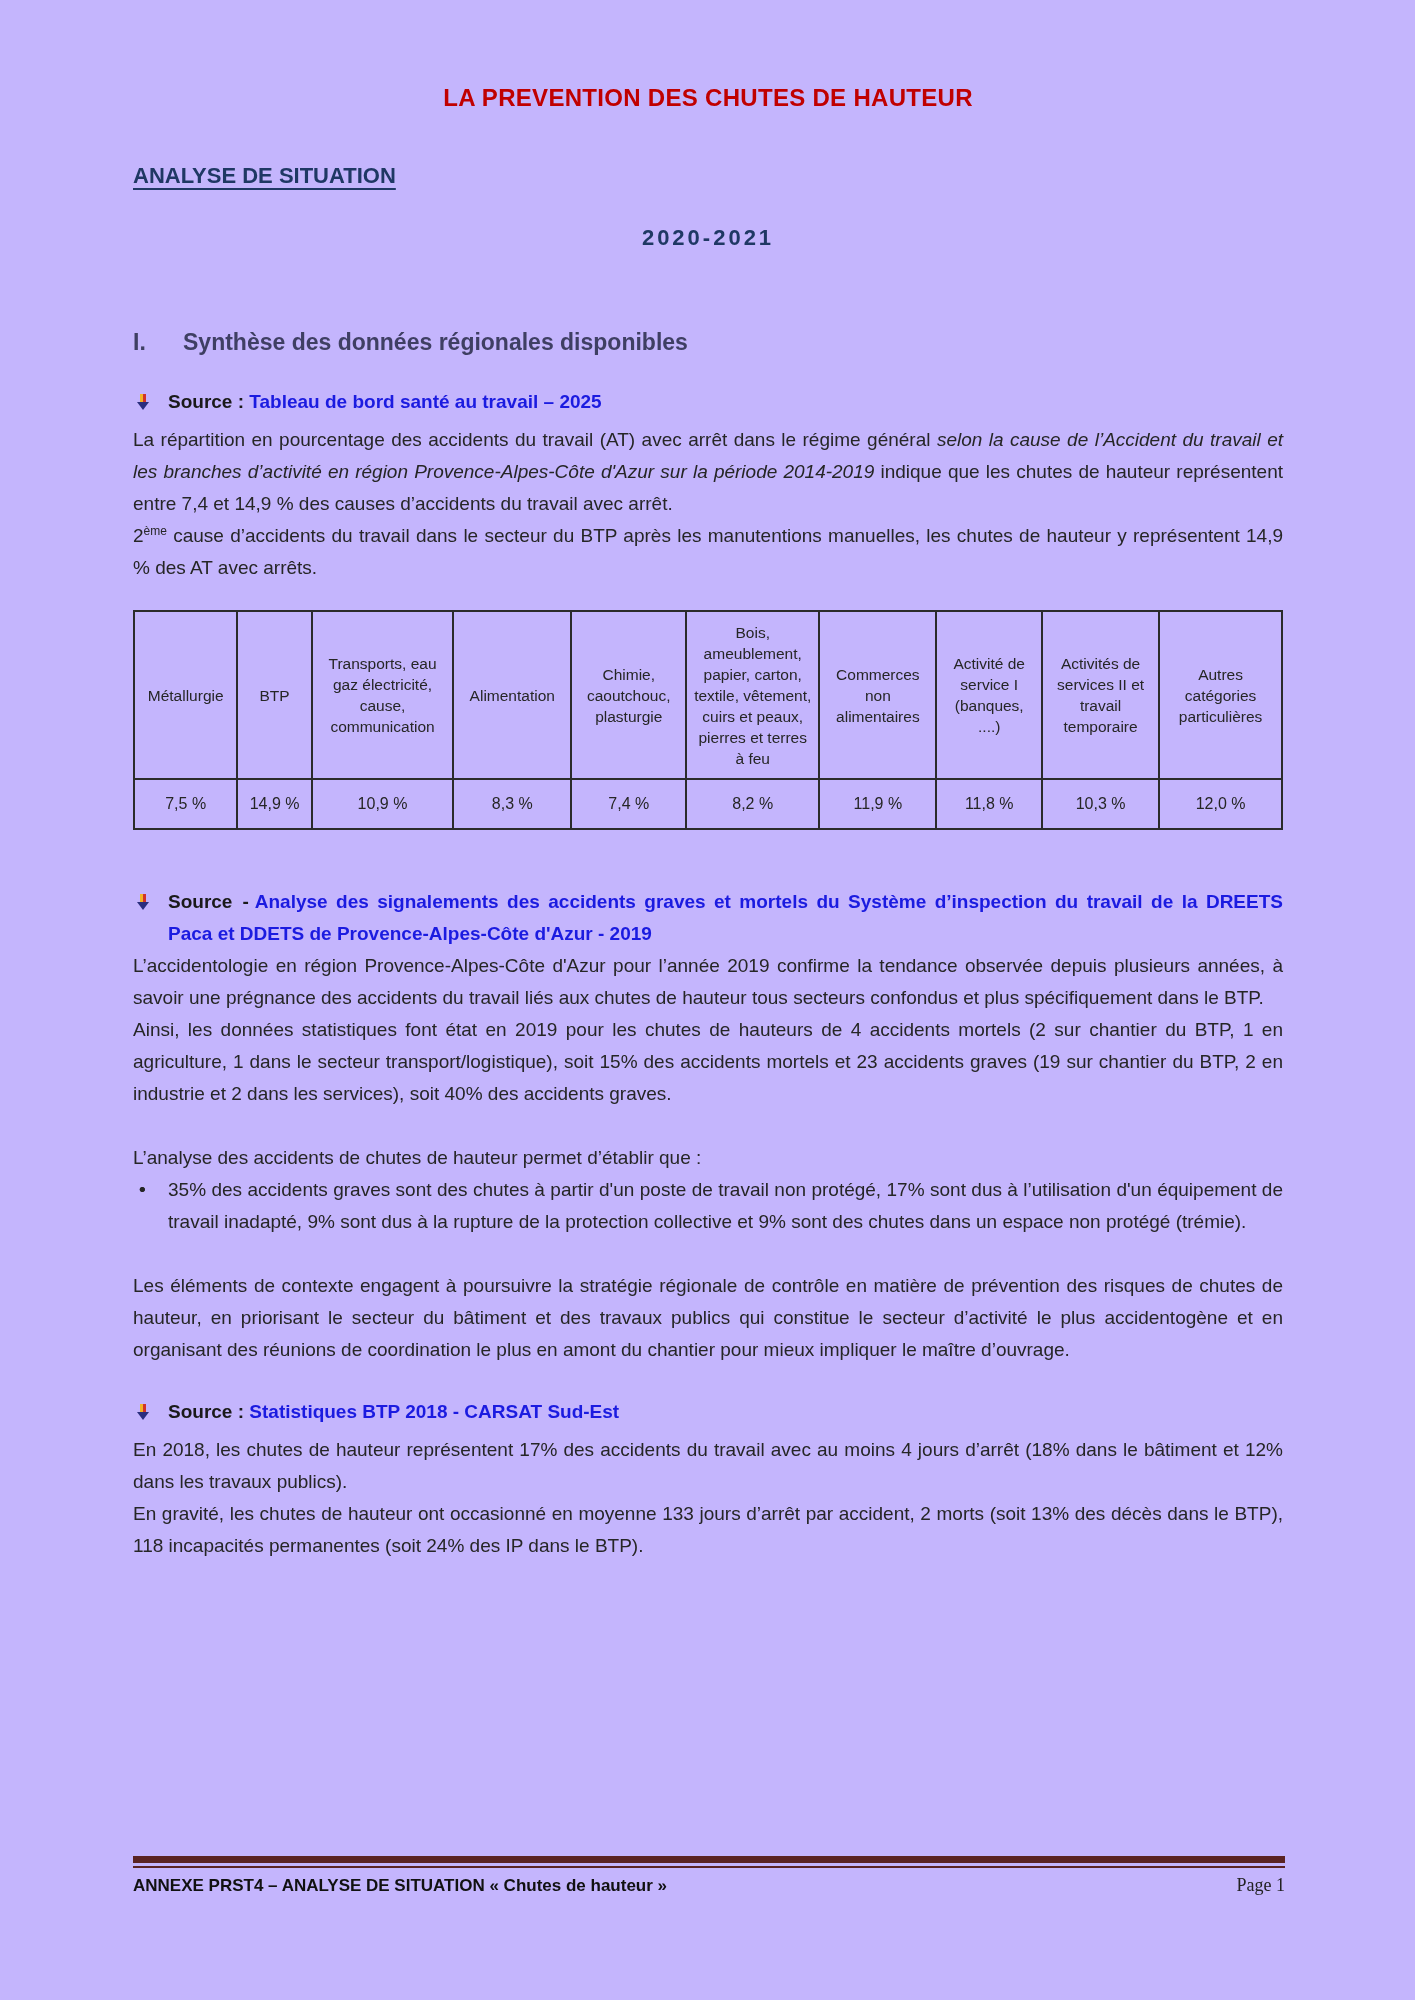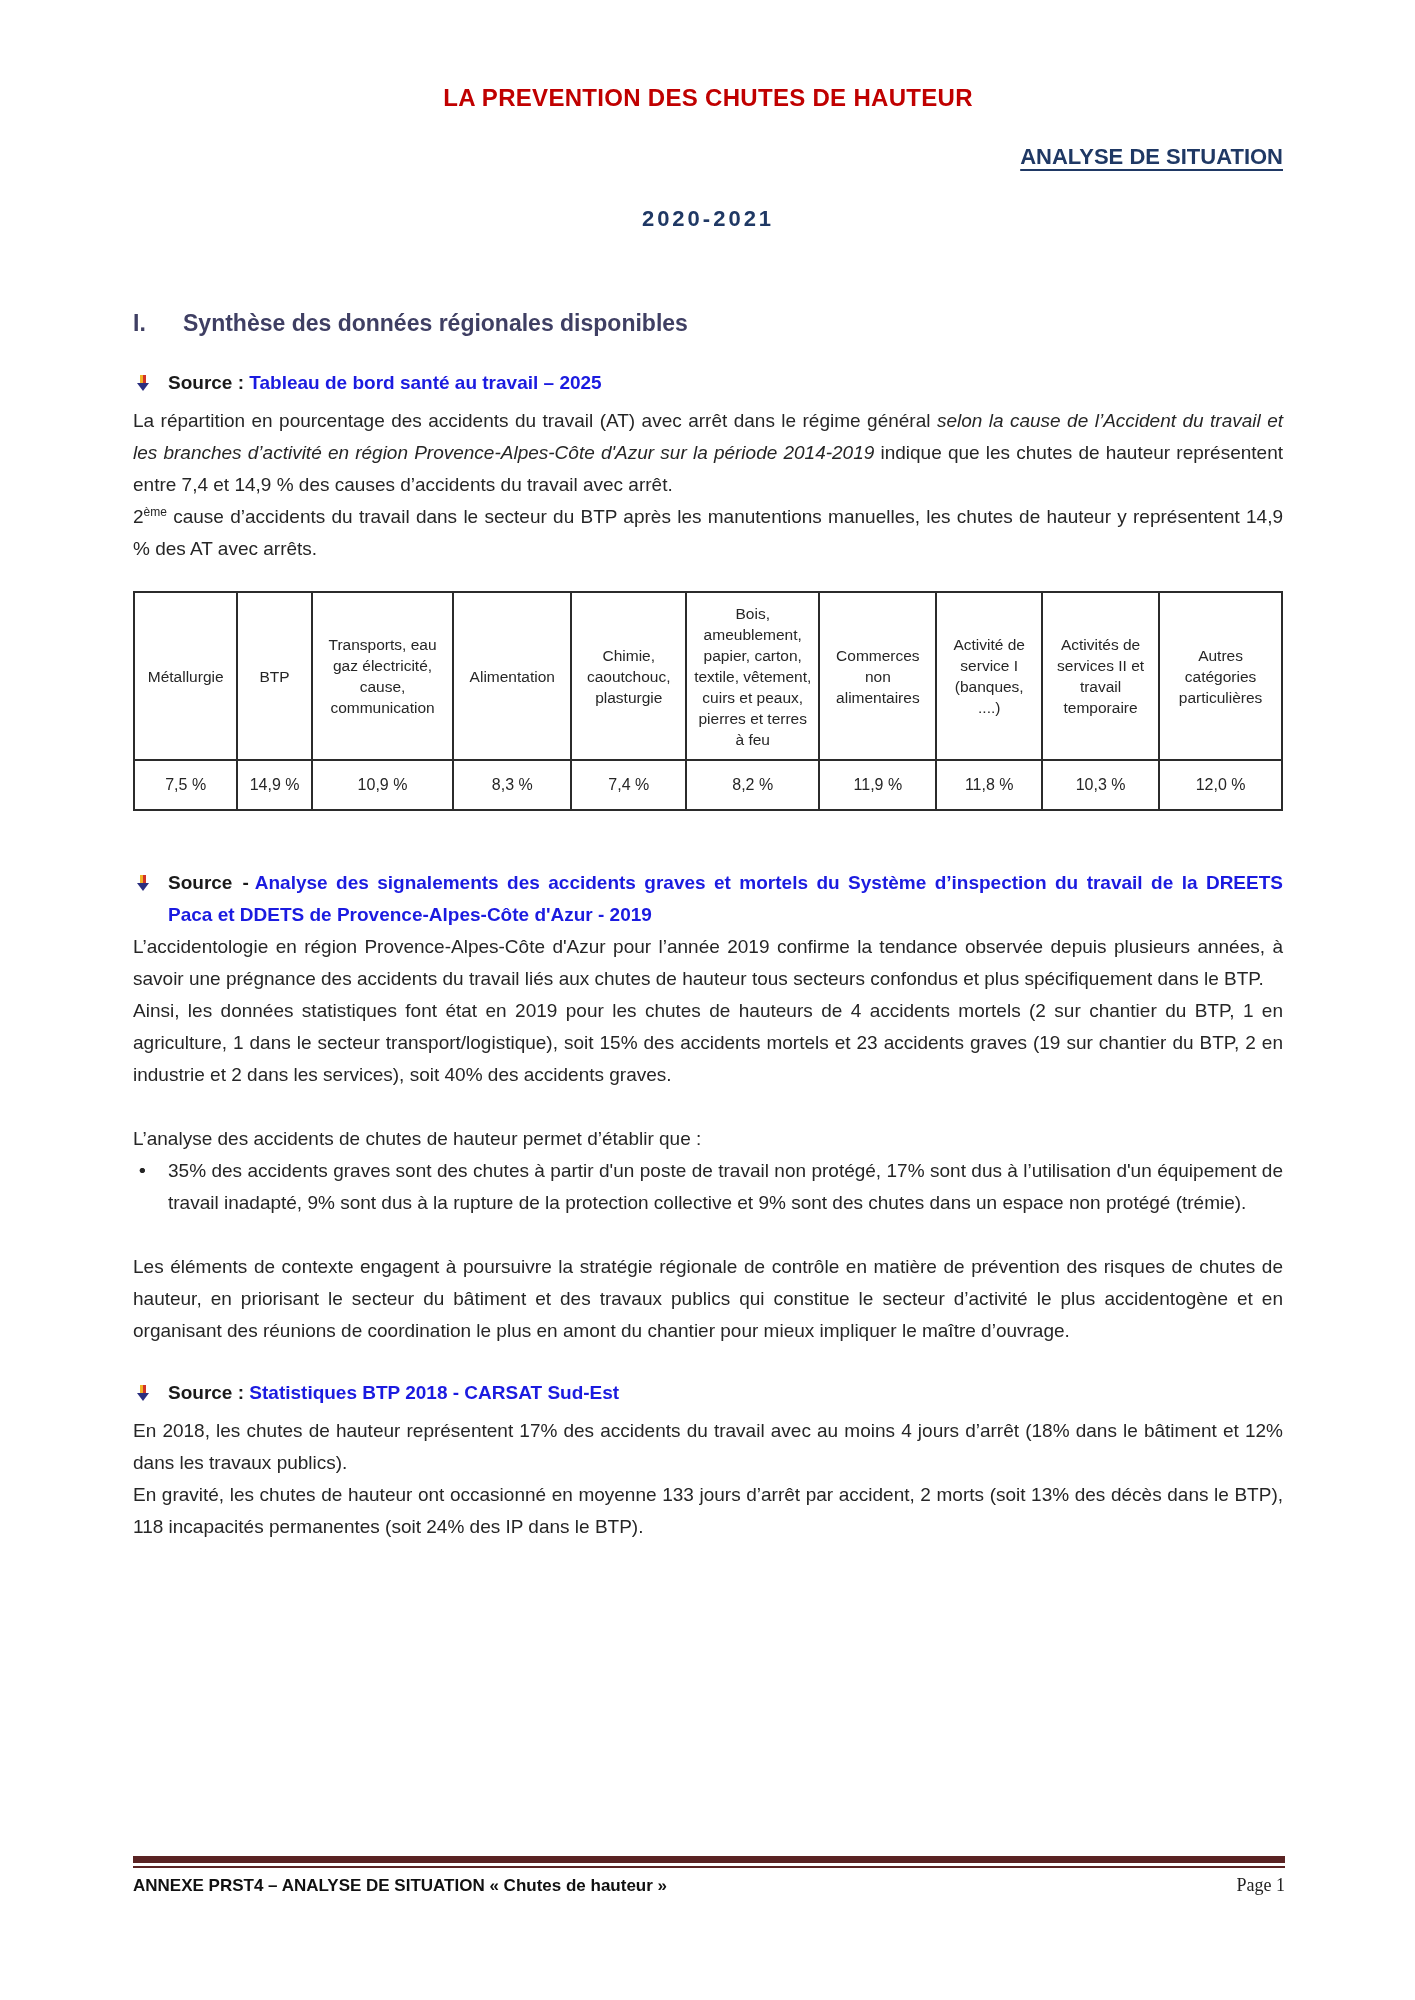--- a/index.html
+++ b/index.html
@@ -1,26 +1,26 @@
 <!DOCTYPE html>
 <html><head>
 <meta charset="utf-8">
 <style>
   * { margin:0; padding:0; box-sizing:border-box; }
   html,body { background:#e8e8e8; }
   .page {
-    width:1415px; height:2000px; margin:0 auto; background:#ffffff;
+    width:1415px; height:2000px; margin:0 auto; background:#c4b5fd;
     font-family:"Liberation Sans", sans-serif; color:#262626; position:relative;
     overflow:hidden;
   }
   .content { padding:84px 132px 0 133px; }
 
   
   .doc-title { text-align:center; font-size:24px; font-weight:bold; color:#C00000; letter-spacing:.3px; }
-  .doc-subtitle { text-align:right; margin-top:32px; font-size:22px; font-weight:bold; color:#1F3864; }
+  .doc-subtitle { text-align:left; margin-top:51px; font-size:22px; font-weight:bold; color:#1F3864; }
   .doc-subtitle span { text-decoration:underline; text-decoration-thickness:2px; text-underline-offset:5px; }
   .doc-period { text-align:center; margin-top:36px; font-size:22px; font-weight:bold; color:#1F3864; letter-spacing:3px; }
 
   
   .section-heading { margin-top:78px; font-size:23px; font-weight:bold; color:#3F3F63; display:flex; }
   .section-heading .numeral { width:50px; flex:0 0 50px; }
 
   
   .source-line { position:relative; padding-left:35px; margin-top:30px; font-size:19px; font-weight:bold; line-height:32px; }
   .arrow-bullet { position:absolute; left:2px; top:7px; width:16px; height:19px; }

